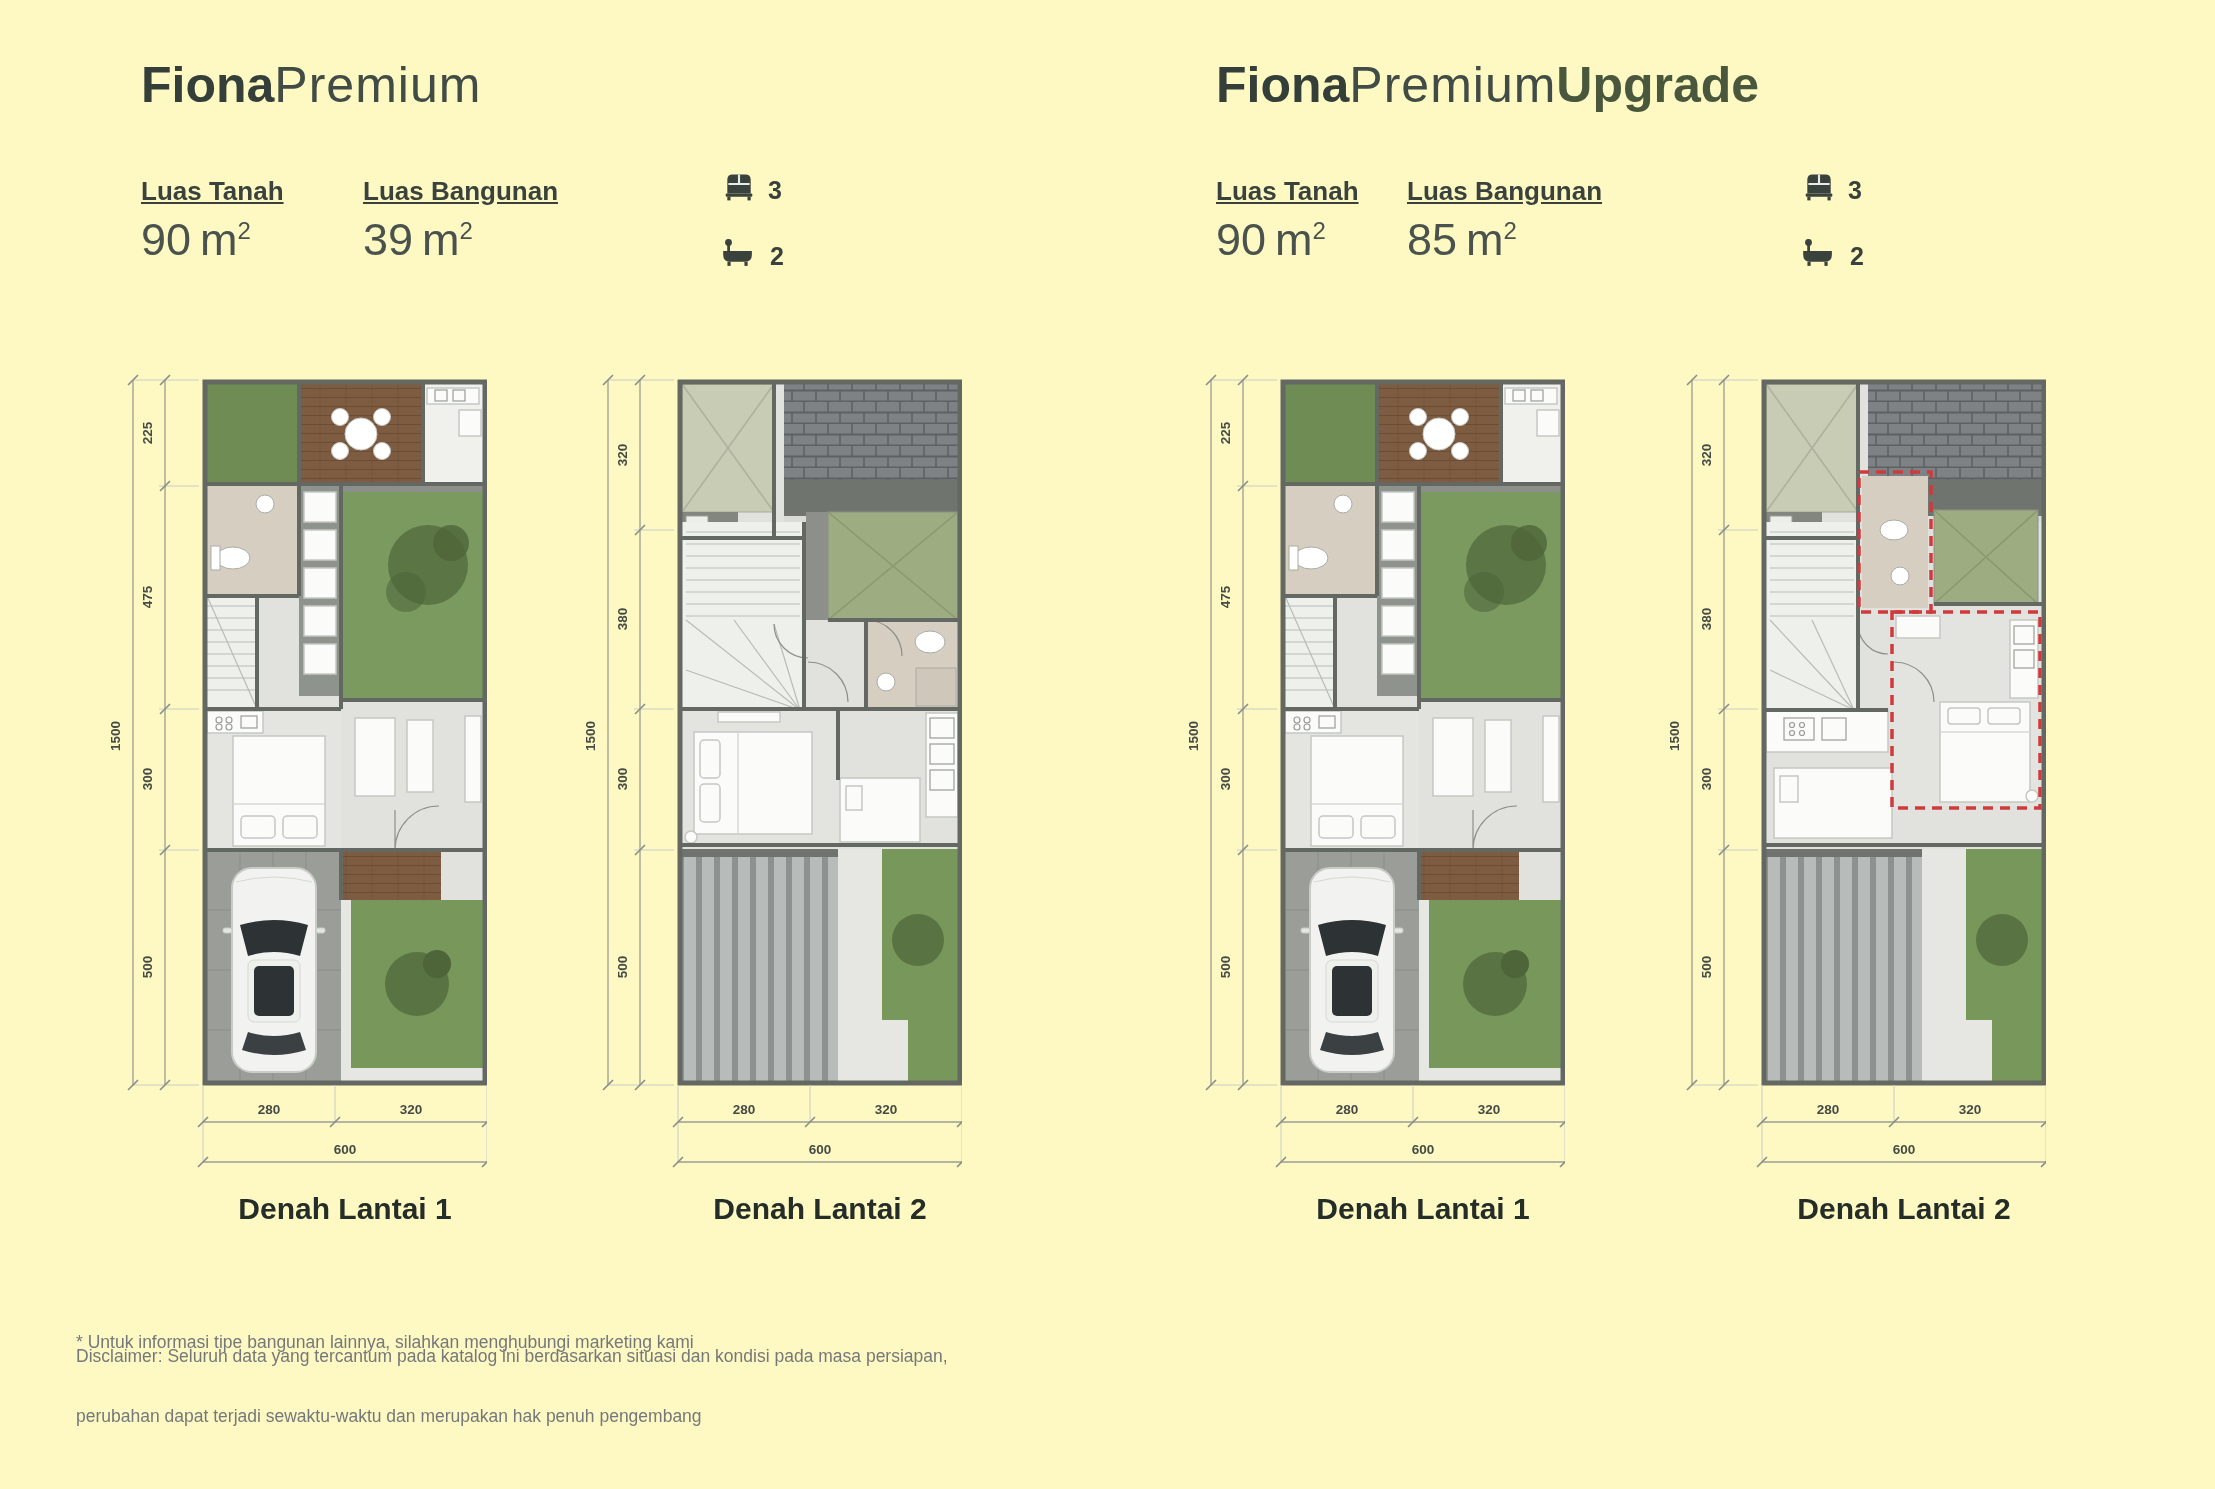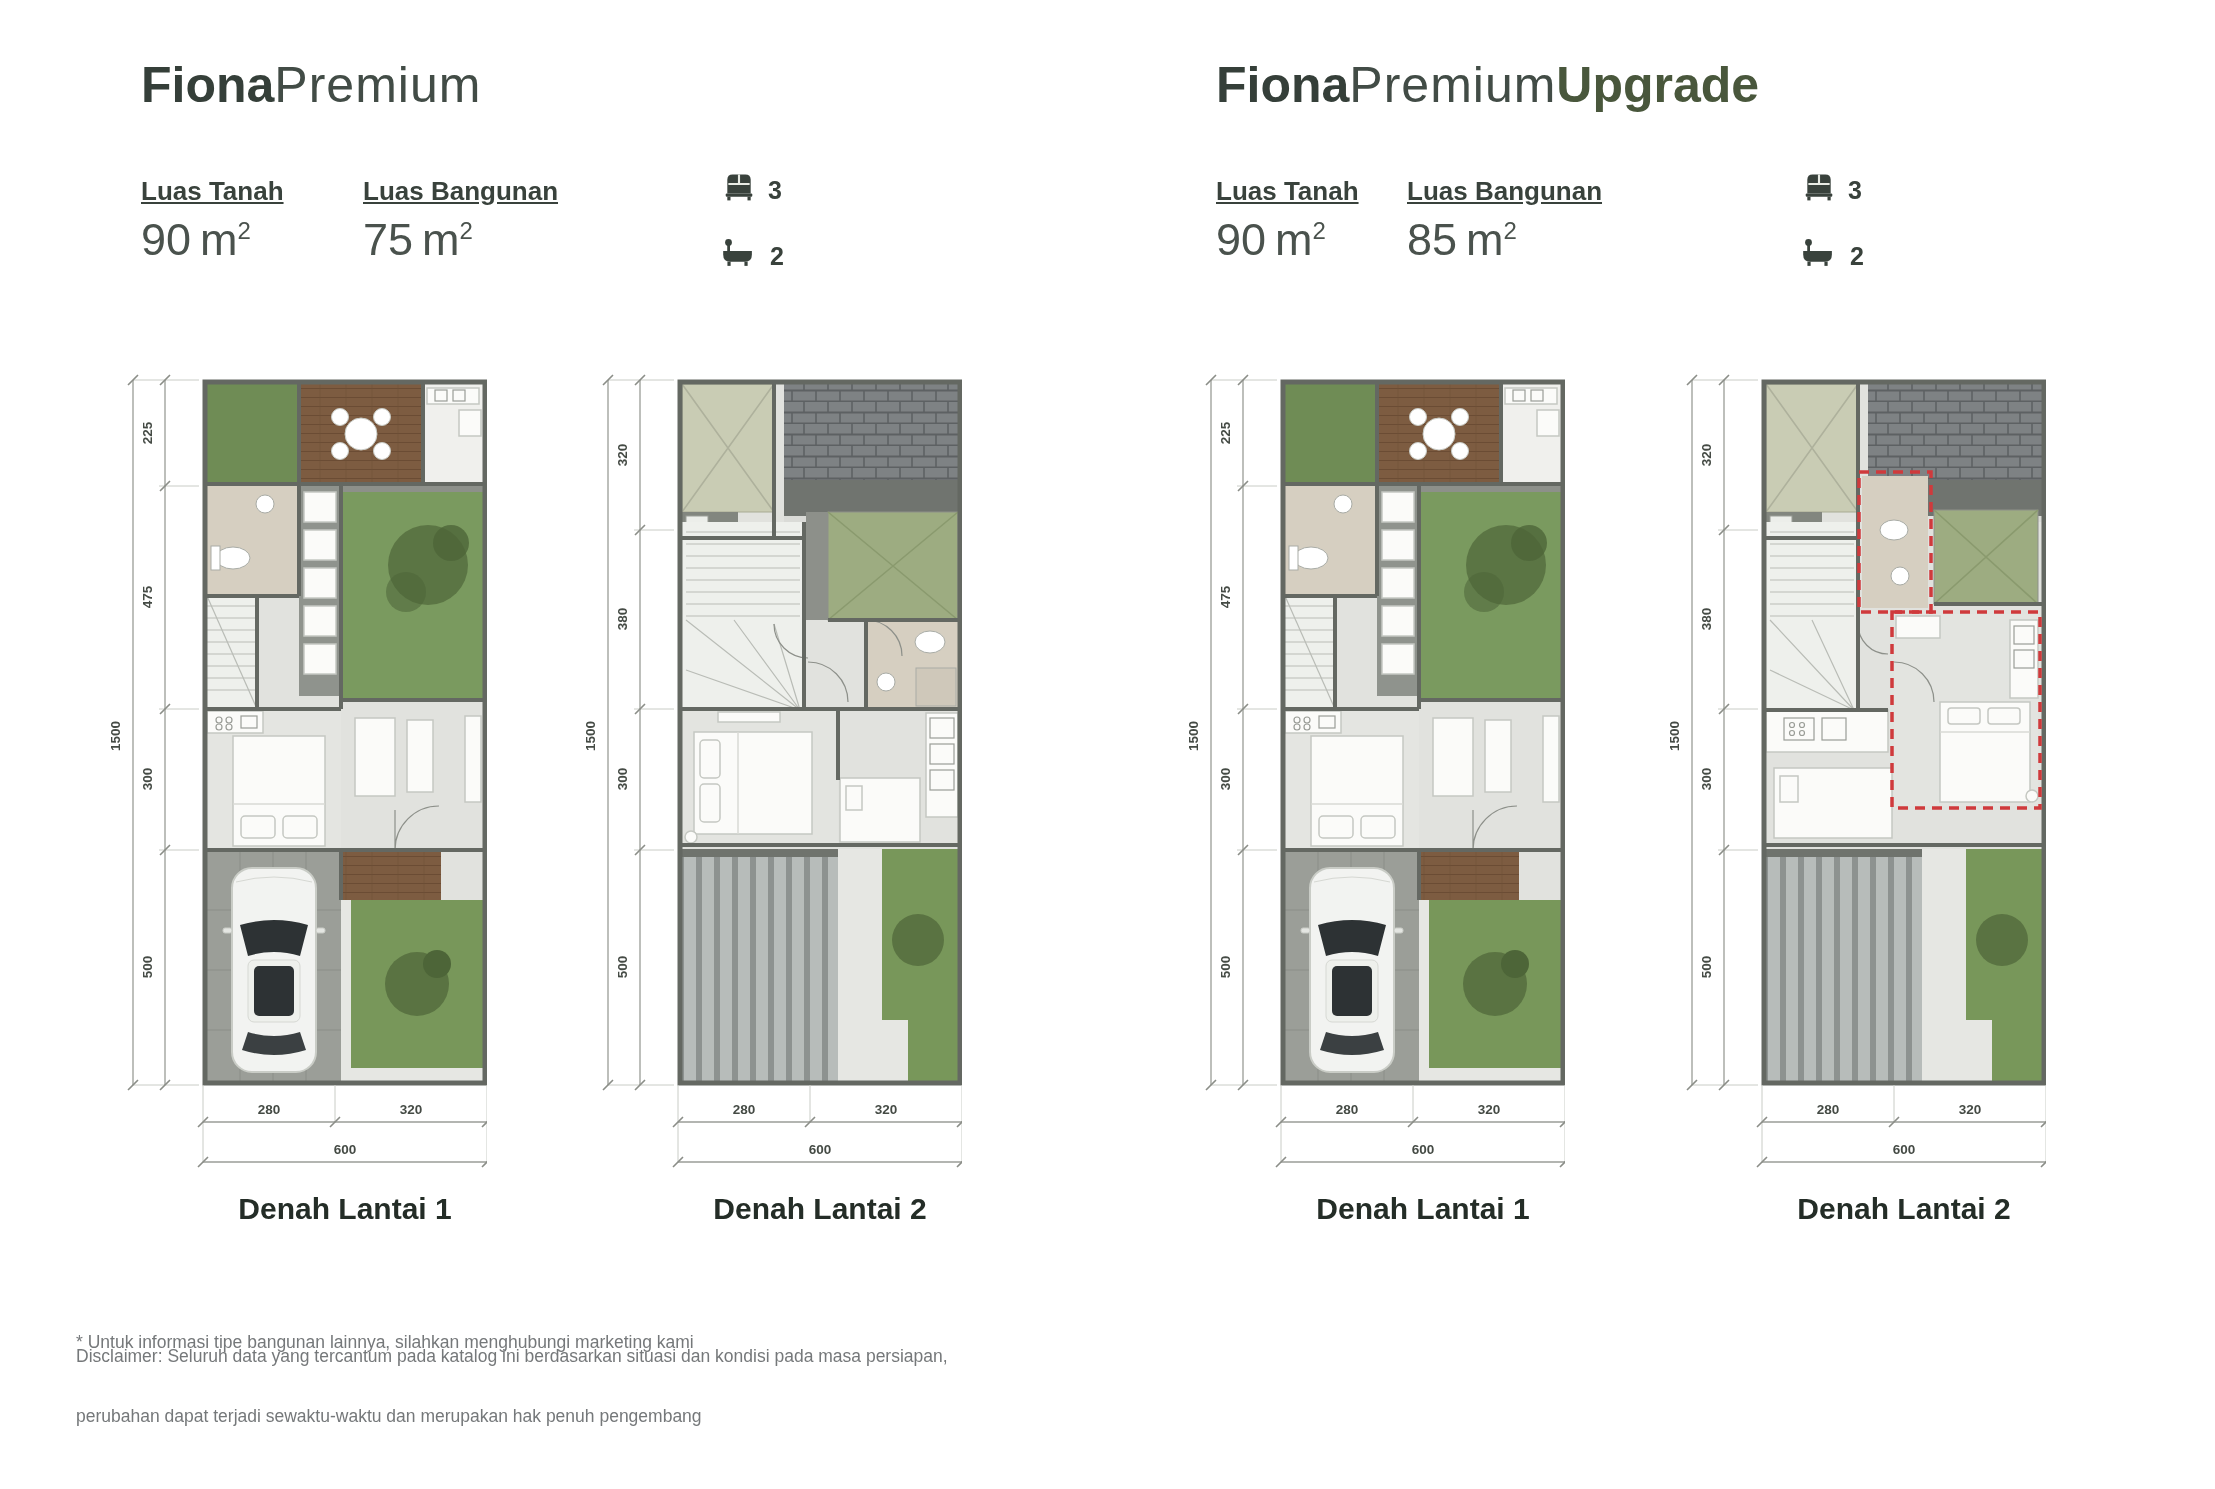--- a/index.html
+++ b/index.html
@@ -4,21 +4,21 @@
 <style>
   html,body{margin:0;padding:0;}
   body{
     width:2215px;height:1489px;
     background:#e9ece5;
     font-family:"Liberation Sans",sans-serif;
     color:#39423c;
     position:relative;
     overflow:hidden;
   }
-  .page{position:absolute;inset:0;background:#ffffff;}
+  .page{position:absolute;inset:0;background:#fef9c3;}
 
   
   .sec-title{position:absolute;top:58px;font-size:50px;line-height:1.1;letter-spacing:0;white-space:nowrap;}
   .sec-title .t-bold{font-weight:bold;color:#353f39;}
   .sec-title .t-light{font-weight:normal;color:#424c46;letter-spacing:1px;}
   .sec-title .t-accent{font-weight:bold;color:#49573c;}
   .spec-label{position:absolute;font-size:26px;font-weight:bold;color:#39423c;white-space:nowrap;text-decoration:underline;}
   .spec-value{position:absolute;font-size:45px;font-weight:normal;color:#4a524d;white-space:nowrap;text-align:right;}
   .spec-value sup{font-size:24px;}
   .count-badge{position:absolute;font-size:25px;font-weight:bold;color:#39423c;}
@@ -69,21 +69,21 @@
 
   <div class="sec-title" style="left:141px">
     <span class="t-bold">Fiona</span><span class="t-light">Premium</span><span class="t-accent"></span>
   </div>
   <div class="spec-label" style="left:141px;top:176px">Luas Tanah</div>
   <div class="spec-label" style="left:363px;top:176px">Luas Bangunan</div>
   <div class="spec-value" style="left:141px;top:214px">
     <span>90</span> <span>m</span><sup>2</sup>
   </div>
   <div class="spec-value" style="left:363px;top:214px">
-    <span>75</span> <span>m</span><sup>2</sup>
+    <span>39</span> <span>m</span><sup>2</sup>
   </div>
   <svg class="amen-icon" style="left:720px;top:168px" viewBox="0 0 34 32">
     <path d="M6 24 V11 q0-5 5-5 h12 q5 0 5 5 v13 z" fill="#39423c"></path>
     <path d="M17 6 V15 M7 15 H27" stroke="#e9ece5" stroke-width="2" fill="none"></path>
     <rect x="4.5" y="24" width="25" height="3" rx="1" fill="#39423c"></rect>
     <rect x="6" y="27" width="3" height="3.5" fill="#39423c"></rect>
       <rect x="25" y="27" width="3" height="3.5" fill="#39423c"></rect>
   </svg>
   <div class="count-badge" style="left:768px;top:176px">3</div>
   <svg class="amen-icon" style="left:718px;top:234px" viewBox="0 0 34 32">

